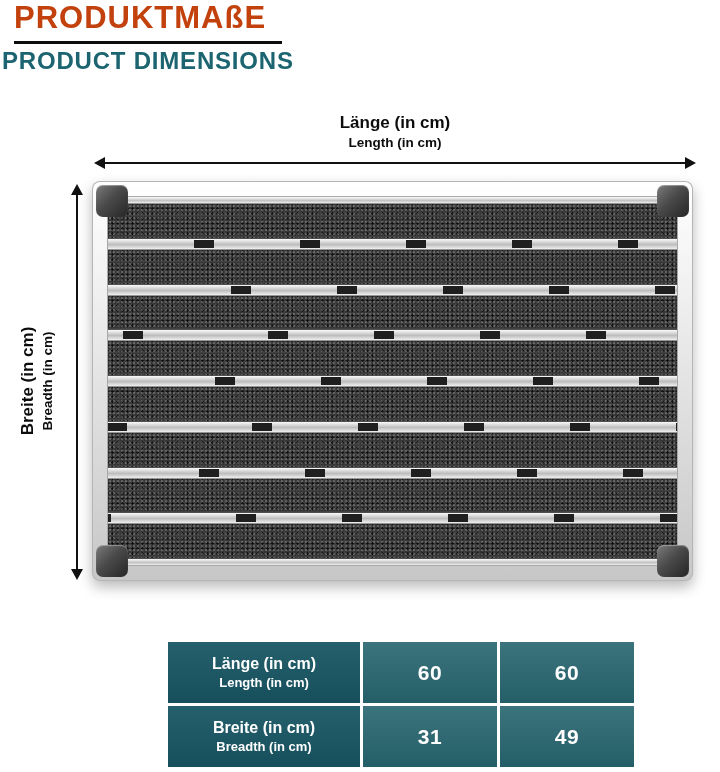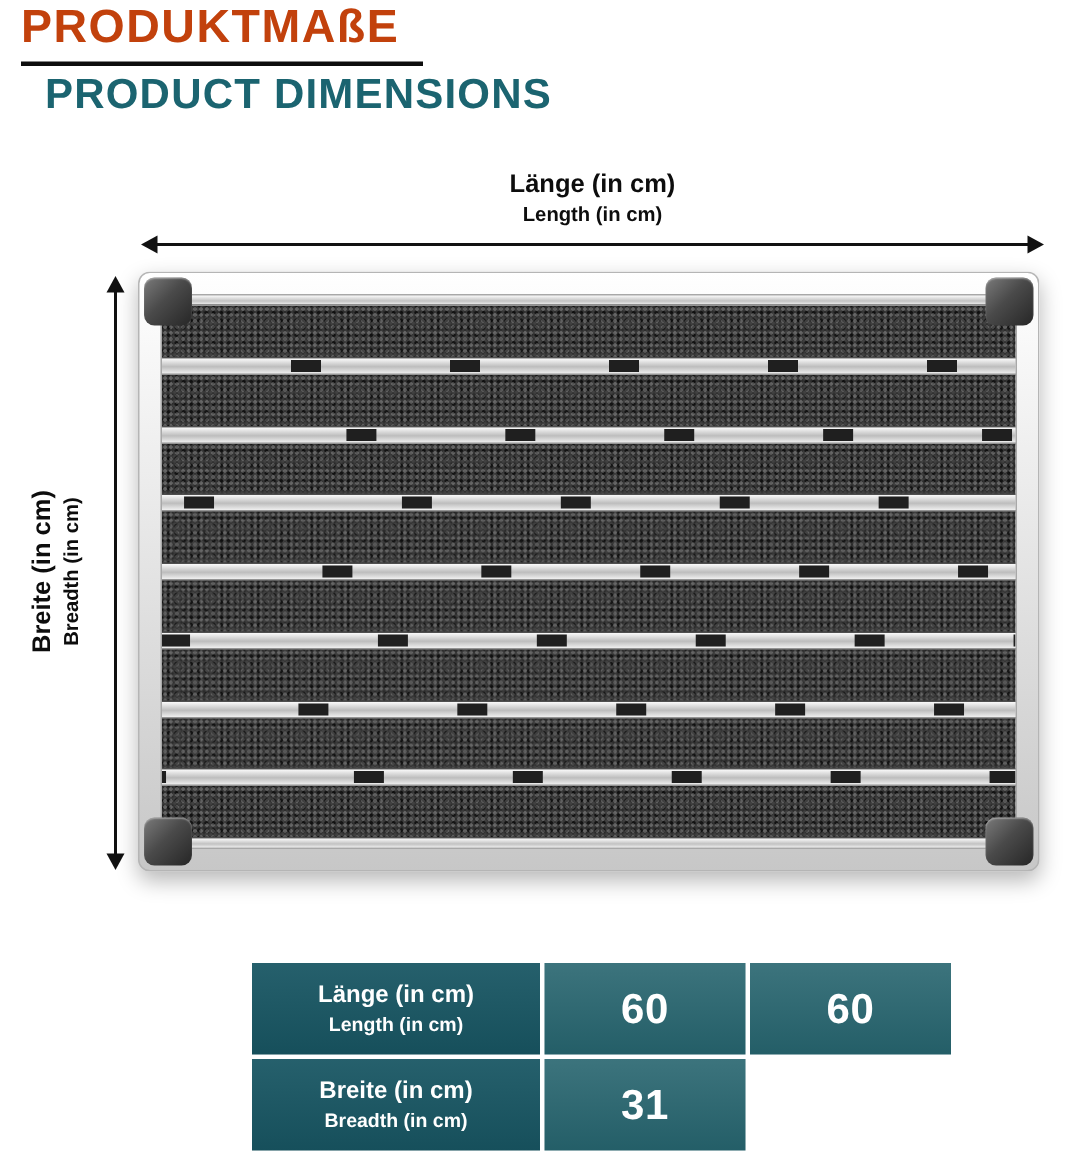--- a/index.html
+++ b/index.html
@@ -3,21 +3,21 @@
 <meta charset="utf-8">
 <style>
   * { margin:0; padding:0; box-sizing:border-box; }
   html,body { background:#ffffff; }
   body { font-family:"Liberation Sans", sans-serif; }
   .page { position:relative; width:720px; height:772px; background:#ffffff; overflow:hidden; }
 
   
   .title-de { position:absolute; left:14px; top:0; font-size:31px; font-weight:bold; color:#c2410c; letter-spacing:1px; }
   .header-rule { position:absolute; left:14px; top:41px; width:268px; height:3px; background:#0d0d0d; }
-  .title-en { position:absolute; left:30px; top:47px; font-size:28px; font-weight:bold; color:var(--accent-teal); letter-spacing:0.8px; }
+  .title-en { position:absolute; left:2px; top:47px; font-size:24px; font-weight:bold; color:var(--accent-teal); letter-spacing:0.8px; }
 
   
   .length-label { position:absolute; left:290px; top:113px; width:210px; text-align:center; color:#0d0d0d; }
   .length-label .de, .breadth-label .de { font-size:17px; font-weight:bold; }
   .length-label .en, .breadth-label .en { font-size:13.5px; font-weight:600; margin-top:2px; }
   .breadth-label { position:absolute; left:-42px; top:361px; width:160px; height:40px; transform:rotate(-90deg); text-align:center; color:#0d0d0d; }
 
   
   .h-arrow { position:absolute; left:94px; top:157px; width:602px; height:12px; }
   .h-arrow .line { position:absolute; left:9px; right:9px; top:5px; height:2px; background:var(--arrow); }
@@ -63,21 +63,21 @@
   .corner.bl { left:4px; bottom:4px; } .corner.br { right:4px; bottom:4px; }
 
   
   .dim-table { position:absolute; left:168px; top:642px; width:466px;
       display:grid; grid-template-columns:192px 134px 134px; grid-auto-rows:61px; gap:3px; }
   .cell { display:flex; align-items:center; justify-content:center; color:#ffffff; }
   .label-cell { flex-direction:column; background:linear-gradient(180deg, rgba(255,255,255,0.06), rgba(0,0,0,0.08)), var(--table-label); }
   .label-cell .de { font-size:16px; font-weight:bold; }
   .label-cell .en { font-size:13px; font-weight:600; margin-top:2px; }
   .value-cell { background:linear-gradient(180deg, rgba(255,255,255,0.10), rgba(0,0,0,0.06)), var(--table-value);
-      font-size:28px; font-weight:bold; letter-spacing:0.5px;text-align:center; }
+      font-size:21px; font-weight:bold; letter-spacing:0.5px;text-align:center; }
 </style>
 </head>
 <body>
 
 <div class="page">
 
   <div class="title-de">PRODUKTMAßE</div>
   <div class="header-rule"></div>
   <div class="title-en">PRODUCT DIMENSIONS</div>
 
@@ -138,15 +138,16 @@
       <div class="en">Length (in cm)</div>
     </div>
     <div class="cell value-cell">60</div>
     <div class="cell value-cell">60</div>
 
     <div class="cell label-cell">
       <div class="de">Breite (in cm)</div>
       <div class="en">Breadth (in cm)</div>
     </div>
     <div class="cell value-cell">31</div>
+    <div class="cell value-cell">49</div>
 
   </div>
 </div>
 
 </body></html>

